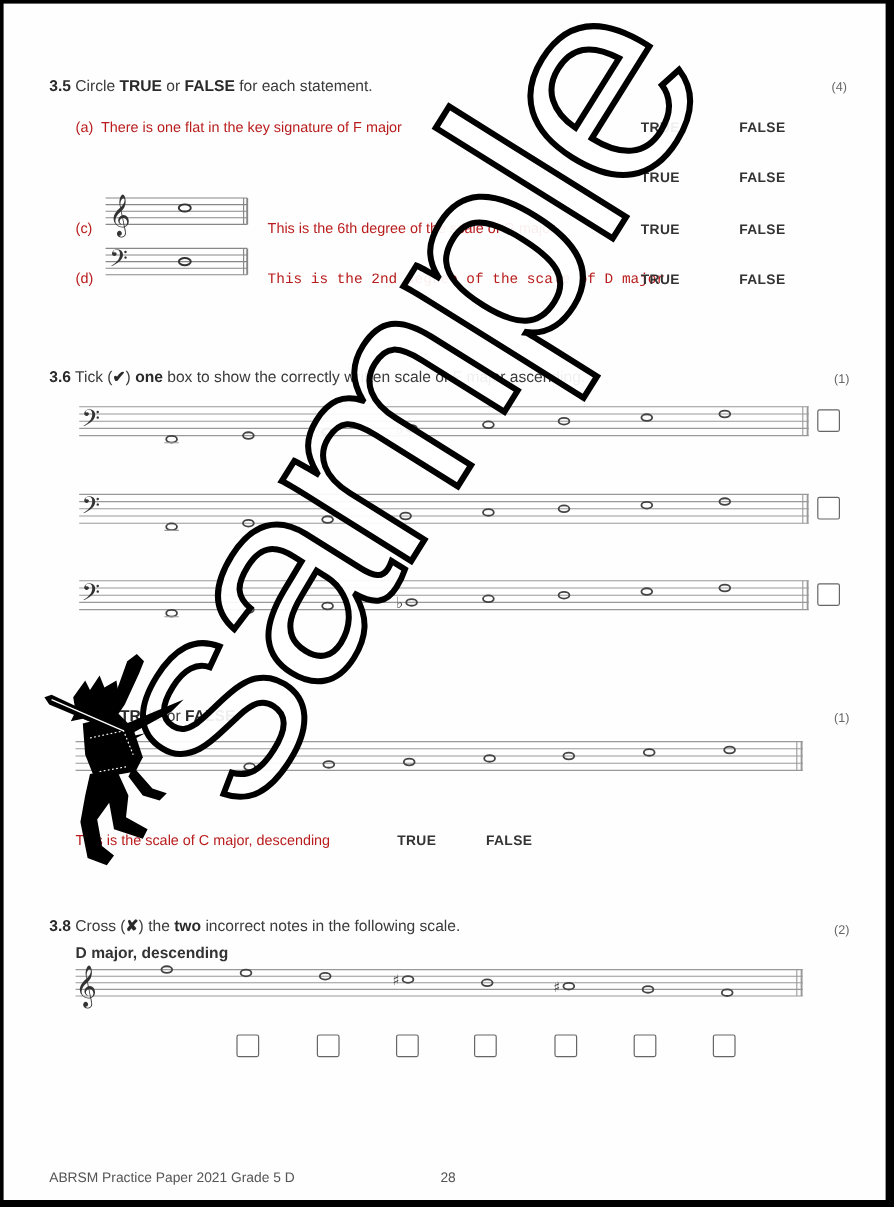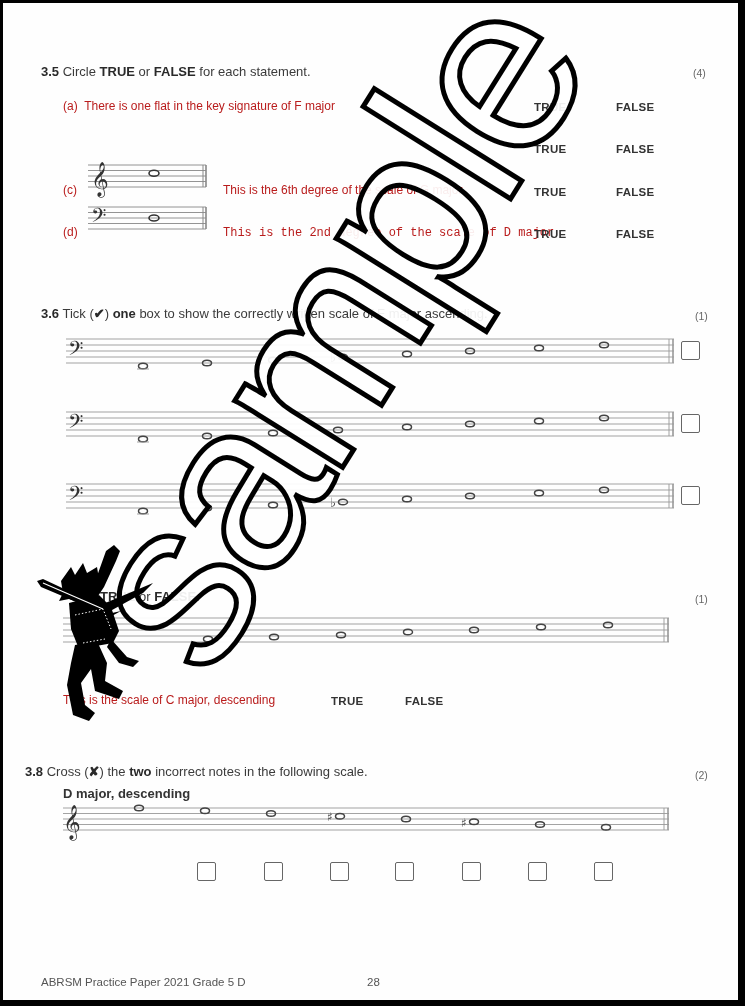--- a/index.html
+++ b/index.html
@@ -199,21 +199,21 @@
       <ellipse cx="411" cy="15" rx="4.5" ry="2.8"></ellipse>
       <ellipse cx="478" cy="12" rx="4.5" ry="2.8"></ellipse>
       <ellipse cx="545" cy="10" rx="4.5" ry="2.8"></ellipse>
     </g>
   </svg>
 
   <div class="abs stmt" style="left:60px; top:674px;">This is the scale of C major, descending</div>
   <div class="abs tf" style="left:328px; top:676px;">TRUE</div>
   <div class="abs tf" style="left:402px; top:676px;">FALSE</div>
 
-  <div class="abs q-head" style="left:22px; top:745px;text-align:right;">
+  <div class="abs q-head" style="left:38px; top:745px;text-align:right;">
     <b>3.8</b>
     <span>Cross (</span><b>✘</b><span>) the</span>
     <b>two</b>
     <span>incorrect notes in the following scale.</span>
   </div>
   <div class="abs marks" style="left:692px; top:750px;">(2)</div>
   <div class="abs sub" style="left:60px; top:767px;text-align:right;">D major, descending</div>
 
   <svg class="staff" style="left:60px; top:797px;" width="610" height="46">
     <g stroke="#999" stroke-width="0.9">

